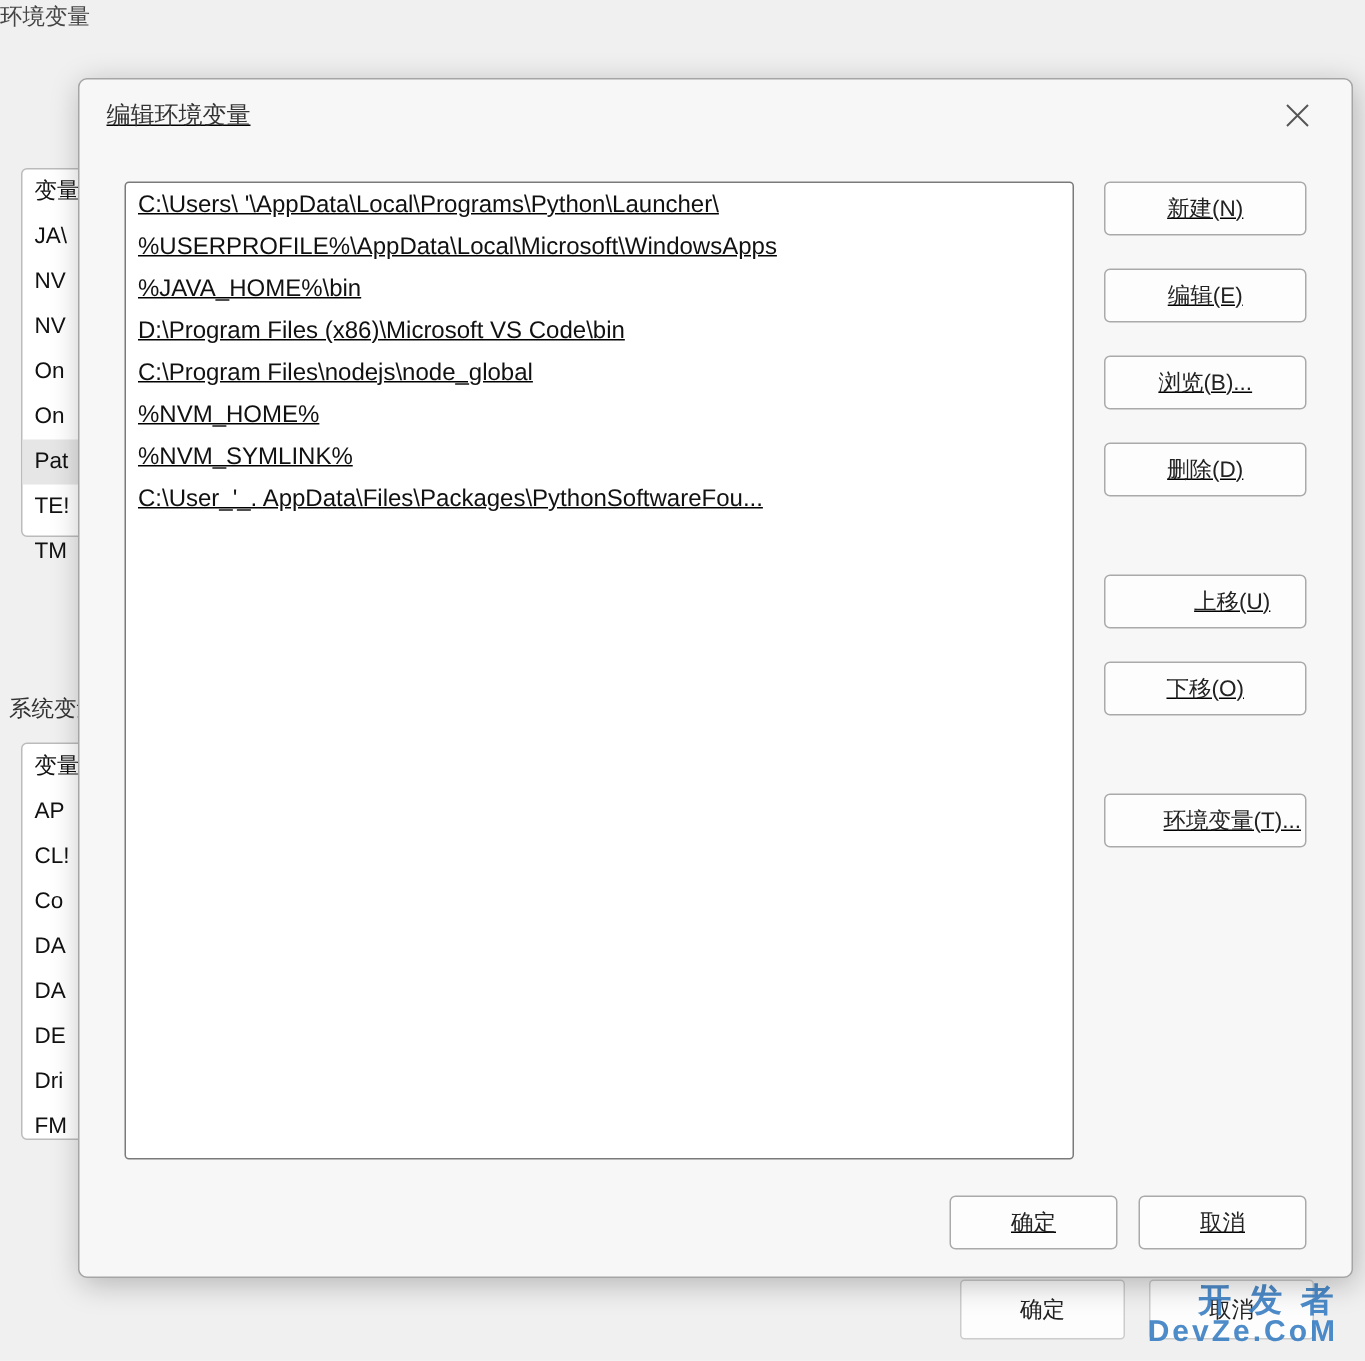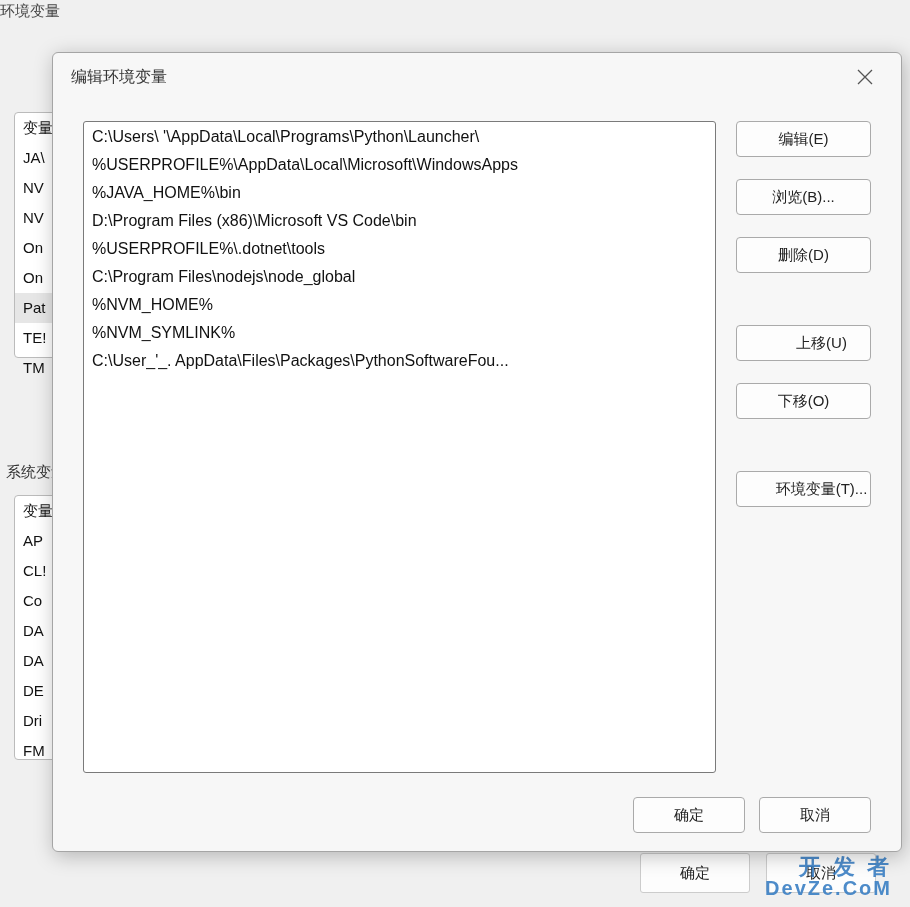--- a/index.html
+++ b/index.html
@@ -112,20 +112,21 @@
     .modal {
       position: absolute;
       left: 52px;
       top: 52px;
       width: 850px;
       height: 800px;
       background: #f7f7f7;
       border: 1px solid #a5a5a5;
       box-shadow: 2px 4px 20px rgba(0,0,0,0.25);
       border-radius: 6px;
+      text-decoration: underline;
     }
     .modal-title-bar {
       height: 48px;
       display: flex;
       align-items: center;
       justify-content: space-between;
       padding: 0 18px;
     }
     .modal-title {
       font-size: 16px;
@@ -262,28 +263,28 @@
   </div>
 
   <div class="modal-body">
     <div class="content-row">
 
       <div class="path-listbox">
         <div class="path-item">C:\Users\            '\AppData\Local\Programs\Python\Launcher\</div>
         <div class="path-item">%USERPROFILE%\AppData\Local\Microsoft\WindowsApps</div>
         <div class="path-item">%JAVA_HOME%\bin</div>
         <div class="path-item">D:\Program Files (x86)\Microsoft VS Code\bin</div>
-        <div class="path-item">%USERPROFILE%\.dotnet\tools</div>
         <div class="path-item">C:\Program Files\nodejs\node_global</div>
         <div class="path-item">%NVM_HOME%</div>
         <div class="path-item">%NVM_SYMLINK%</div>
         <div class="path-item">C:\User_'_.                AppData\Files\Packages\PythonSoftwareFou...</div>
       </div>
 
       <div class="side-buttons">
+        <div class="btn">新建(N)</div>
         <div class="btn">编辑(E)</div>
         <div class="btn">浏览(B)...</div>
         <div class="btn">删除(D)</div>
         <div class="btn gap-large">上移(U)</div>
         <div class="btn">下移(O)</div>
         <div class="btn gap-large">环境变量(T)...</div>
       </div>
     </div>
 
     <div class="footer-btns">

